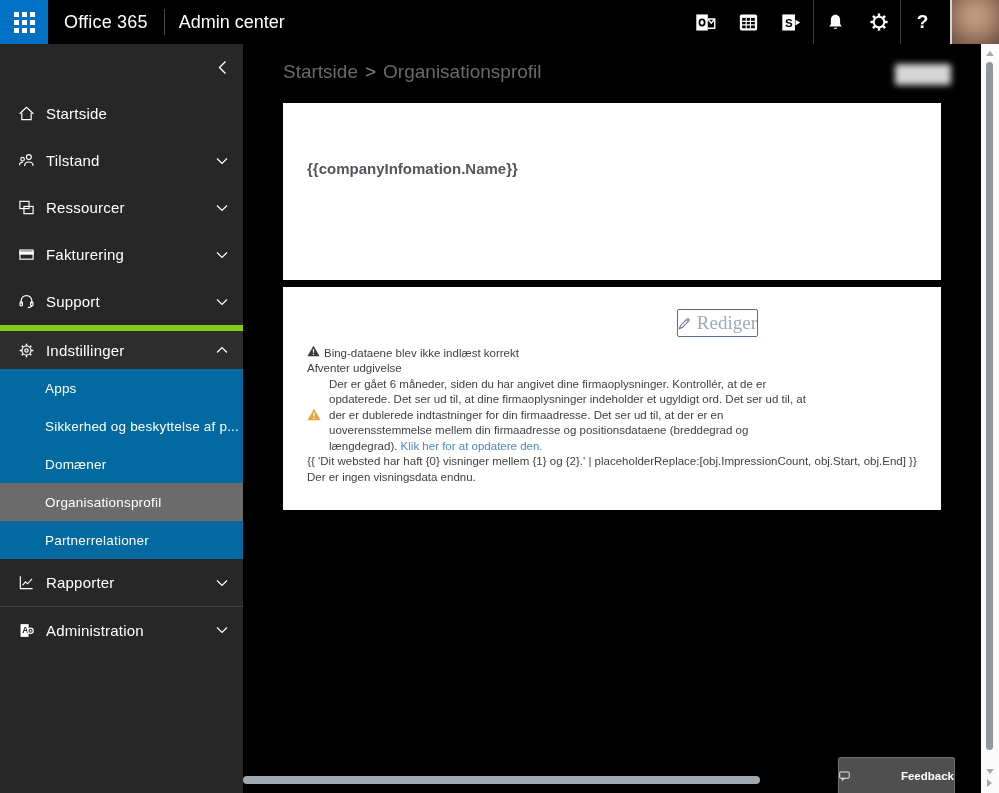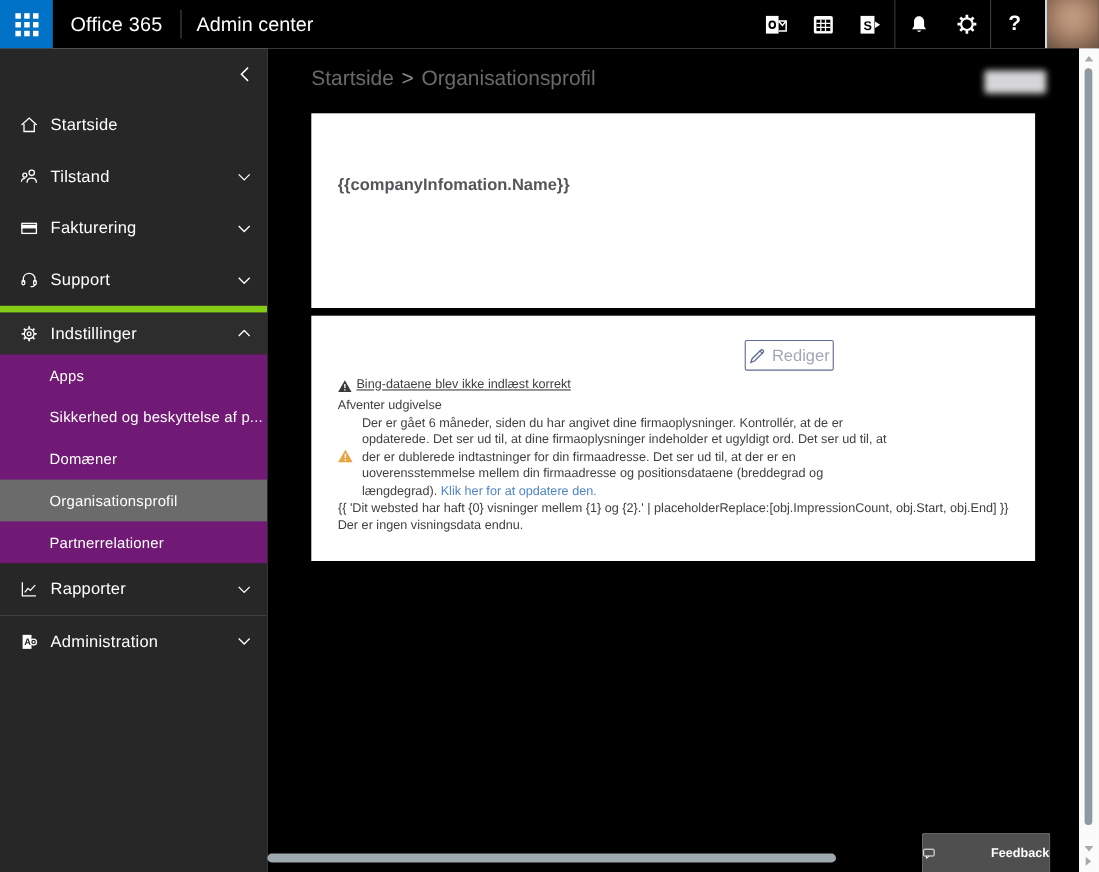--- a/index.html
+++ b/index.html
@@ -24,42 +24,42 @@
 
   
   .sidebar { position:absolute; top:44px; left:0; width:243px; bottom:0; background:#272727; }
   .collapse-row { height:46px; display:flex; align-items:center; justify-content:flex-end; padding-right:16px; }
   .collapse-btn { cursor:pointer; display:flex; align-items:center; }
   .nav-item { height:47px; display:flex; align-items:center; padding-left:17px; cursor:pointer; position:relative; }
   .nav-icon { width:18px; height:18px; display:flex; align-items:center; justify-content:center; flex:0 0 auto; }
   .nav-label { color:#fff; font-size:15px; font-weight:300; margin-left:11px; letter-spacing:.2px; }
   .nav-chevron { position:absolute; right:15px; top:50%; transform:translateY(-50%); display:flex; }
   .nav-settings { height:44px; border-top:6px solid #84cc16; background:#2d2d2d; }
-  .submenu { background:#701a75; }
+  .submenu { background:#0369a1; }
   .submenu-item { height:38px; display:flex; align-items:center; padding-left:45px; cursor:pointer; color:#fff; font-size:13.5px; font-weight:300; letter-spacing:.2px; }
   .submenu-item.selected { background:#6b6b6b; }
   .nav-admin { border-top:1px solid #3e3e3e; }
 
   
   .content { position:absolute; left:243px; top:44px; right:18px; bottom:0; background:#000000; }
   .breadcrumb { position:absolute; left:40px; top:17px; font-size:19px; font-weight:300; color:#6a6a6a; }
   .breadcrumb .crumb-sep { margin:0 7px; color:#8a8a8a; }
   .blur-chip { position:absolute; left:652px; top:20px; width:56px; height:21px; background:#d6d6d8; border-radius:2px; filter:blur(3px); }
 
   .card { position:absolute; left:40px; width:658px; background:#fff; }
   .company-card { top:59px; height:177px; }
   .company-name { position:absolute; left:24px; top:28px; font-size:15px; font-weight:700; color:#55565a;margin-top:29px; }
 
   .bing-card { top:243px; height:223px; }
   .bing-title { position:absolute; left:24px; top:22px; font-size:17px; font-weight:700; color:#55565a; }
   .edit-btn { position:absolute; left:394px; top:22px; width:81px; height:28px; background:#fff; border:1px solid #5d6c94; border-radius:2px; display:flex; align-items:center; justify-content:center; gap:6px; cursor:pointer; }
-  .edit-btn-label { font-size:15px; color:#a2a8b6; font-weight:300; }
+  .edit-btn-label { font-size:19px; color:#a2a8b6; font-weight:300;font-family:Liberation Serif, serif; }
 
   .bing-body { position:absolute; left:24px; top:56px; right:24px; font-size:11.5px; line-height:15.5px; color:#3f3f3f; }
-  .status-line { display:flex; align-items:flex-start;text-decoration:underline; }
+  .status-line { display:flex; align-items:flex-end; }
   .warn-icon { flex:0 0 auto; margin-right:4px; margin-top:1.5px; }
   .warn-row { display:flex; align-items:center; }
   .warn-row .warn-icon { margin-right:8px; margin-top:2px; }
   .warn-text { width:478px; }
   .warn-link { color:#4f86c6; text-decoration:none; cursor:pointer; }
   .mono-line { white-space:nowrap; overflow:hidden;text-align:center; }
 
   
   .feedback-btn { position:absolute; left:595px; top:713px; width:117px; height:36px; background:#4f4f4f; border:1px solid #707070; border-bottom:none; border-radius:3px 3px 0 0; display:flex; align-items:center; justify-content:center; gap:7px; cursor:pointer; box-shadow:0 0 4px rgba(0,0,0,.25); }
   .feedback-label { color:#fff; font-size:11.5px; font-weight:700;padding-left:44px; }
@@ -183,20 +183,34 @@
         </svg>
       </span>
       <span class="nav-label">Tilstand</span>
       <span class="nav-chevron">
           <svg width="12" height="7" viewBox="0 0 12 7">
             <polyline points="1,1 6,6 11,1" fill="none" stroke="#fff" stroke-width="1.2"></polyline>
           </svg>
         </span>
     </div>
 
+    <div class="nav-item">
+      <span class="nav-icon">
+        <svg width="17" height="17" viewBox="0 0 16 16" fill="none" stroke="#fff" stroke-width="1.1">
+          <rect x="1.8" y="2.2" width="8.6" height="6.8"></rect>
+            <rect x="5.6" y="7" width="8.6" height="6.8"></rect>
+        </svg>
+      </span>
+      <span class="nav-label">Ressourcer</span>
+      <span class="nav-chevron">
+          <svg width="12" height="7" viewBox="0 0 12 7">
+            <polyline points="1,1 6,6 11,1" fill="none" stroke="#fff" stroke-width="1.2"></polyline>
+          </svg>
+        </span>
+    </div>
 
     <div class="nav-item">
       <span class="nav-icon">
         <svg width="17" height="17" viewBox="0 0 16 16" fill="none" stroke="#fff" stroke-width="1.1">
           <rect x="1.8" y="3.8" width="12.4" height="8.6"></rect>
             <rect x="1.8" y="5.6" width="12.4" height="2" fill="#fff"></rect>
         </svg>
       </span>
       <span class="nav-label">Fakturering</span>
       <span class="nav-chevron">

